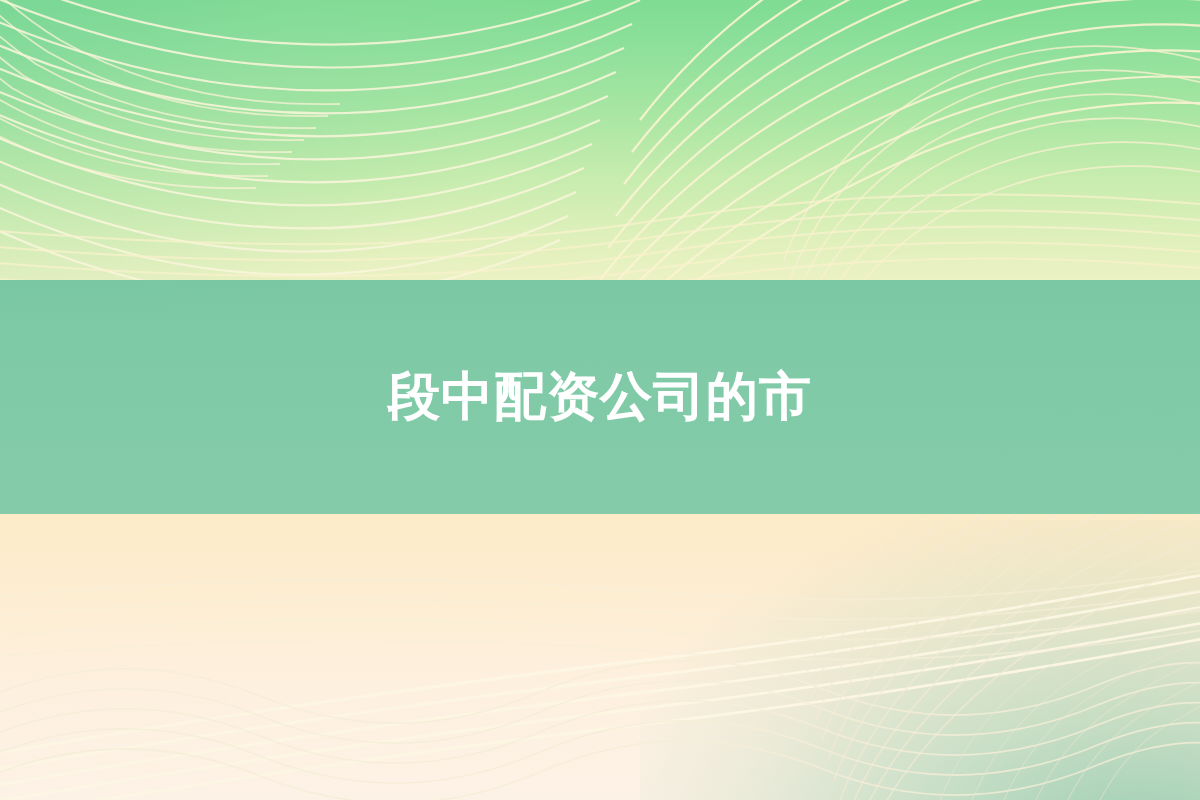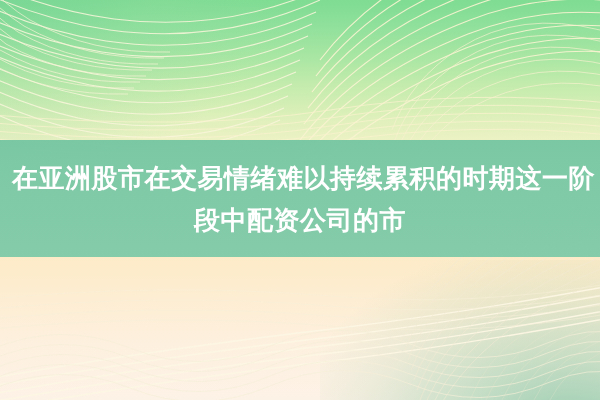--- a/index.html
+++ b/index.html
@@ -246,17 +246,16 @@
         <path d="M518,400 Q534,366 566,348 Q594,330 612,328"></path>
         <path d="M534,400 Q550,368 580,352 Q602,338 616,336"></path>
         <path d="M550,400 Q566,370 592,358 Q608,348 618,344"></path>
       </g>
     </svg>
   </div>
 
   <div class="band"></div>
 
   <div class="headline">
-    <div class="headline-line l1">在亚洲股市在交易情绪难以持续累积的时期这一阶</div>
     <div class="headline-line l2">段中配资公司的市</div>
   </div>
 
 </div>
 
 </body></html>

